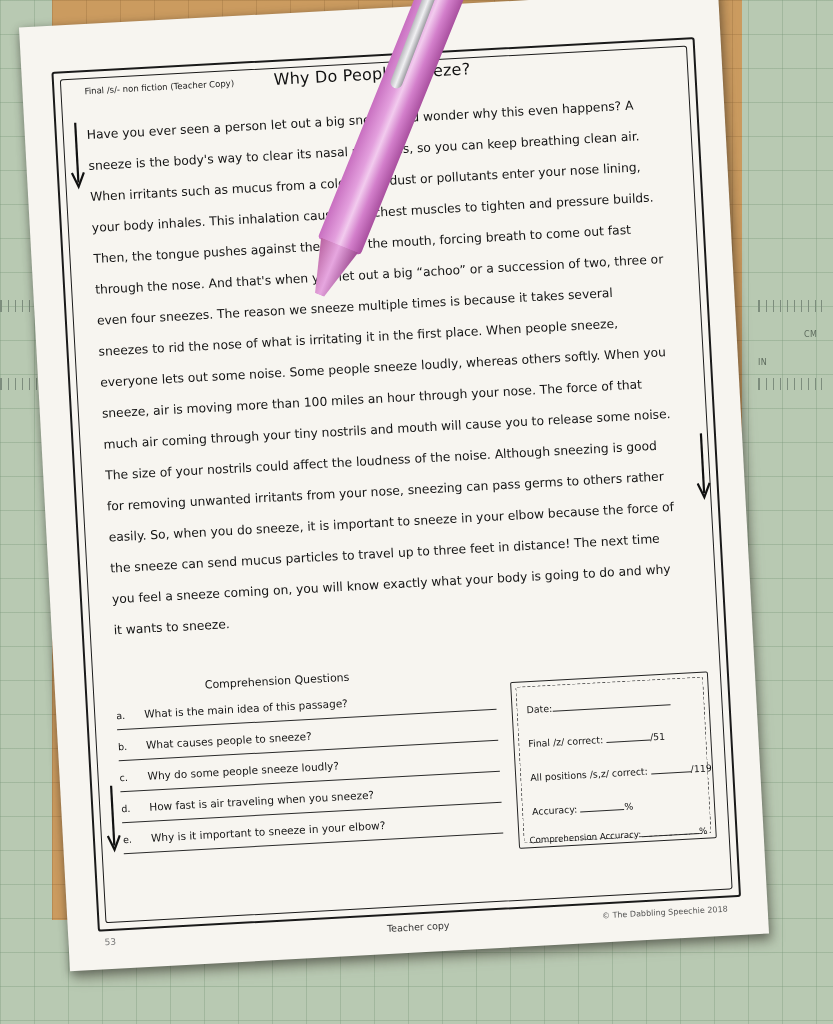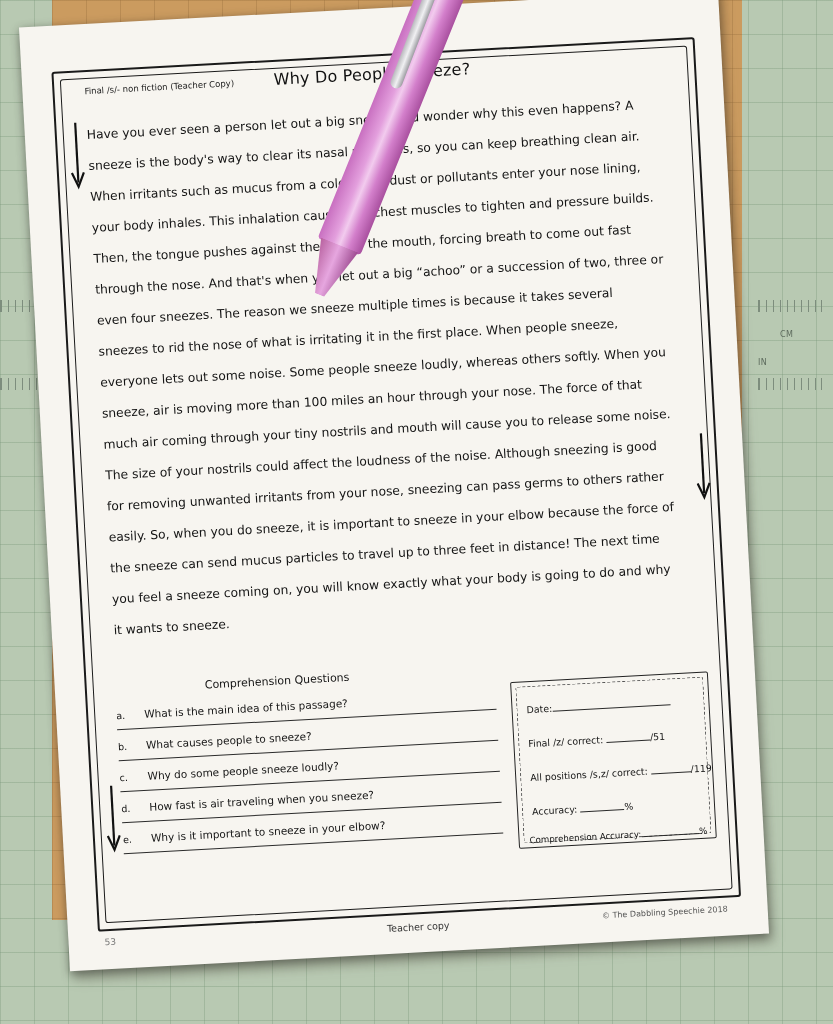--- a/index.html
+++ b/index.html
@@ -271,21 +271,21 @@
 
 <div class="scene">
   <div class="mat-green"></div>
   <div class="mat-grid"></div>
   <div class="mat-tan"></div>
 
   <div class="ruler-ticks" style="left:0px; top:300px; width:48px;"></div>
   <div class="ruler-ticks" style="left:0px; top:378px; width:48px;"></div>
   <div class="ruler-ticks" style="left:758px; top:300px; width:62px;"></div>
   <div class="ruler-ticks" style="left:758px; top:378px; width:62px;"></div>
-  <div class="ruler" style="left:780px; top:330px;">CM</div>
+  <div class="ruler" style="left:804px; top:330px;">CM</div>
   <div class="ruler" style="left:758px; top:358px;">IN</div>
 
   <div class="paper-shadow"></div>
 
   <div class="paper">
     <div class="paper-inner">
       <div class="border-outer"></div>
       <div class="border-inner"></div>
 
       <svg class="arrow" style="left:44px; top:96px; height:70px;" viewBox="0 0 14 70">

